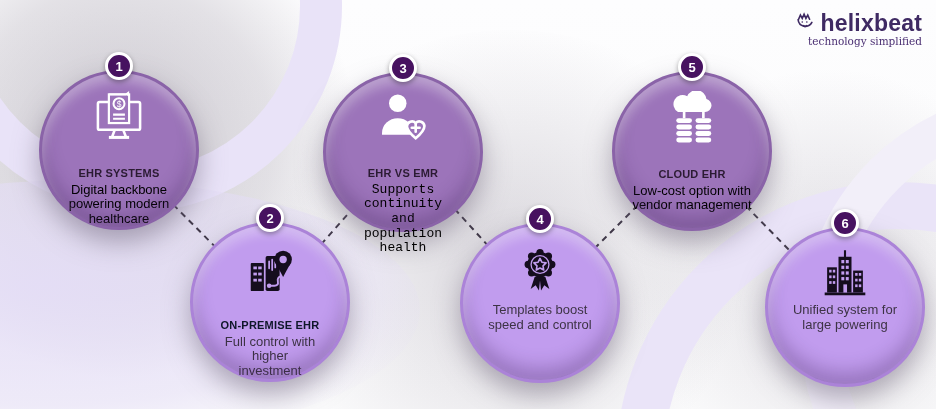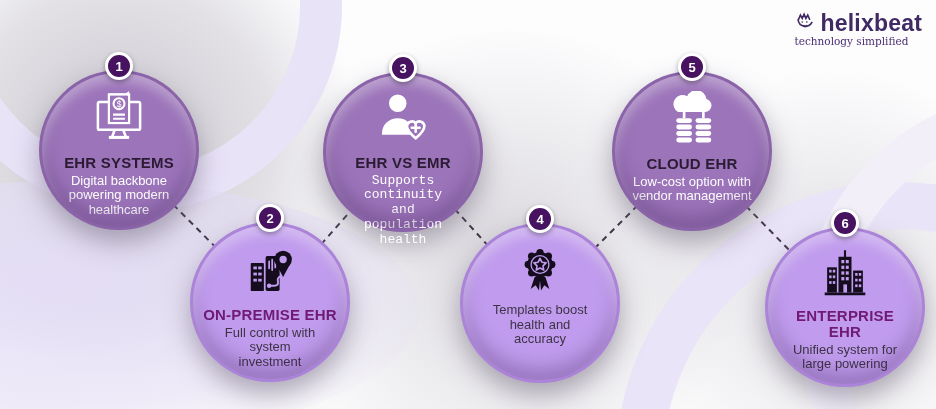--- a/index.html
+++ b/index.html
@@ -33,42 +33,42 @@
     box-shadow:inset 0 8px 12px rgba(255,255,255,.35), inset 0 -12px 18px rgba(55,25,80,.28); pointer-events:none; }
   .step.dark  { --bg:#9c74ba; background:#9c74ba; border:3px solid #8a63a8; }
   .step.light { --bg:#c19cee; background:#c19cee; border:3px solid #ab83d8; }
   .badge { position:absolute; left:50%; top:-21px; transform:translateX(-50%);
     width:28px; height:28px; border-radius:50%; background:#471260; border:3px solid #ffffff;
     color:#ffffff; font-size:13px; font-weight:bold; display:flex; align-items:center; justify-content:center;
     box-shadow:0 2px 5px rgba(0,0,0,.35); z-index:4; }
   .icon-box { height:58px; display:flex; align-items:center; justify-content:center; margin-top:2px; }
   .step.dark  .icon-box { color:#ffffff; }
   .step.light .icon-box { color:#150d1e; }
-  .title { font-size:15px; font-weight:bold; letter-spacing:.2px; line-height:1.05; margin-top:8px; }
+  .title { font-size:11px; font-weight:bold; letter-spacing:.2px; line-height:1.05; margin-top:21px; }
   .step.dark  .title { color:#2b1b33; }
-  .step.light .title { color:#701a75; }
+  .step.light .title { color:#0f172a; }
   .desc { font-size:13px; line-height:1.13; margin-top:3px; }
-  .step.dark  .desc { color:#ffffff; }
+  .step.dark  .desc { color:#000000; }
   .step.light .desc { color:#3d3345; }
   .s1 { left:39px;  top:70px; }
   .s2 { left:190px; top:222px; }
   .s3 { left:323px; top:72px; }
   .s4 { left:460px; top:223px; }
   .s5 { left:612px; top:71px; }
   .s6 { left:765px; top:227px; }
   .s1 .desc { max-width:128px; }
   .s2 .desc { max-width:96px; }
   .s3 .desc { max-width:108px;font-family:Liberation Mono, monospace; }
   .s4 .desc { max-width:114px; }
   .s5 .desc { max-width:122px; }
   .s6 .desc { max-width:134px; }
   .s6 .title { max-width:112px; }
   .s6 .icon-box { height:54px; }
   
-  .logo { position:absolute; right:14px; top:10px; z-index:5; display:flex; flex-direction:column; }
+  .logo { position:absolute; right:14px; top:10px; z-index:5; display:flex; flex-direction:column; align-items:flex-end; }
   .logo-row { display:flex; align-items:center; gap:4px; }
   .logo-name { font-size:23px; font-weight:bold; color:#3f2a63; letter-spacing:.2px; }
   .logo-tagline { font-family:"DejaVu Serif", serif; font-size:10.5px; color:#4a2e72; margin-top:-2px; }
 </style>
 </head>
 <body>
 
 <div class="stage">
 
   <div class="halo halo-1"></div>
@@ -125,21 +125,21 @@
           <path d="M31 22 v8 M34.5 20 v12 M38 23 v6"></path>
         </g>
         <path d="M31 50 h6 q5 0 4 -5 t4 -6" fill="none" stroke="var(--bg)" stroke-width="2.2"></path>
         <circle cx="31" cy="50" r="2.6" fill="var(--bg)"></circle>
         <circle cx="47" cy="20" r="10" fill="currentColor"></circle>
         <path d="M39.5 26 L47 40 L54.5 26 z" fill="currentColor"></path>
         <circle cx="47" cy="20" r="4.2" fill="var(--bg)"></circle>
       </svg>
     </div>
     <div class="title">ON-PREMISE EHR</div>
-    <div class="desc">Full control with system investment</div>
+    <div class="desc">Full control with higher investment</div>
   </div>
 
   <div class="step dark s3">
     <div class="badge">3</div>
     <div class="icon-box">
       <svg viewBox="0 0 64 64" width="56" height="56">
         <circle cx="26" cy="14" r="10" fill="currentColor"></circle>
         <path d="M8 50 v-2 a18 17 0 0 1 36 0 v2 z" fill="currentColor"></path>
         <path d="M46.5 54 C40.5 49 36.5 45 36.5 40 a5.8 5.8 0 0 1 10 -3.4 a5.8 5.8 0 0 1 10 3.4 c0 5 -4 9 -10 14 z" fill="var(--bg)" stroke="currentColor" stroke-width="3"></path>
         <path d="M46.5 37.5 v9 M42 42 h9" stroke="currentColor" stroke-width="3" stroke-linecap="round"></path>
@@ -163,21 +163,21 @@
           <circle cx="17.5" cy="24" r="4.5"></circle>
             <circle cx="21.7" cy="13.7" r="4.5"></circle>
           <circle cx="32" cy="24" r="15.5"></circle>
           <path d="M25.5 39 l-5 15 6.2 -4.6 4 6.6 1.8 -17z"></path>
           <path d="M38.5 39 l5 15 -6.2 -4.6 -4 6.6 -1.8 -17z"></path>
         </g>
         <circle cx="32" cy="24" r="11" fill="none" stroke="var(--bg)" stroke-width="1.6"></circle>
         <path d="M32 16.5 l2.3 4.7 5.2 .8 -3.8 3.6 .9 5.2 -4.6 -2.5 -4.6 2.5 .9 -5.2 -3.8 -3.6 5.2 -.8 z" fill="none" stroke="var(--bg)" stroke-width="2" stroke-linejoin="round"></path>
       </svg>
     </div>
-    <div class="desc">Templates boost health and accuracy</div>
+    <div class="desc">Templates boost speed and control</div>
   </div>
 
   <div class="step dark s5">
     <div class="badge">5</div>
     <div class="icon-box">
       <svg viewBox="0 0 64 64" width="56" height="56">
         <path d="M16 24 h31 a7.5 7.5 0 0 0 1.5 -14.8 A11.5 11.5 0 0 0 26.5 6 A8.8 8.8 0 0 0 16 24 z" fill="currentColor"></path>
         <path d="M23 24 v7 M45 24 v7" stroke="currentColor" stroke-width="3"></path>
         <g fill="currentColor">
           <rect x="14" y="31" width="18" height="5.6" rx="2.8"></rect>
@@ -224,21 +224,20 @@
             <rect x="17" y="42" width="3" height="3.4"></rect>
           <rect x="44.5" y="32" width="3" height="3.4"></rect>
             <rect x="49" y="32" width="3" height="3.4"></rect>
           <rect x="44.5" y="39" width="3" height="3.4"></rect>
             <rect x="49" y="39" width="3" height="3.4"></rect>
           <rect x="44.5" y="46" width="3" height="3.4"></rect>
             <rect x="49" y="46" width="3" height="3.4"></rect>
         </g>
       </svg>
     </div>
-    <div class="title">ENTERPRISE EHR</div>
     <div class="desc">Unified system for large powering</div>
   </div>
 
   <div class="logo">
     <div class="logo-row">
       <span>
         <svg viewBox="0 0 24 24" width="22" height="22" fill="none" stroke="#3f2a63" stroke-width="1.8" stroke-linecap="round">
           <path d="M5 9 L7 4.5 L9 8 L11 3.5 L13 8 L15 4.5 L17 9"></path>
           <path d="M4.5 9.5 a8 8 0 0 0 15 3"></path>
           <circle cx="9" cy="12" r="0.9" fill="#3f2a63" stroke="none"></circle>

